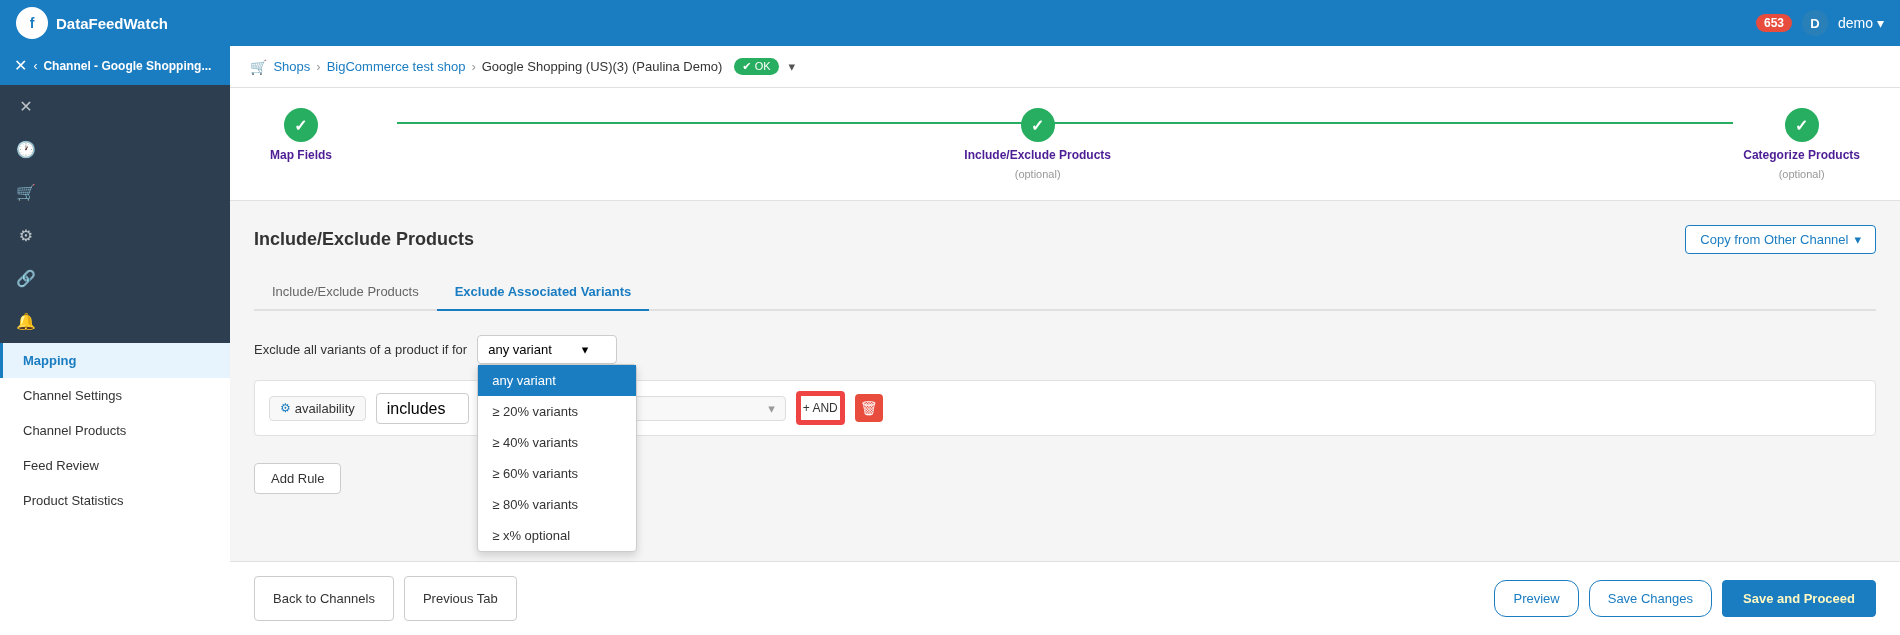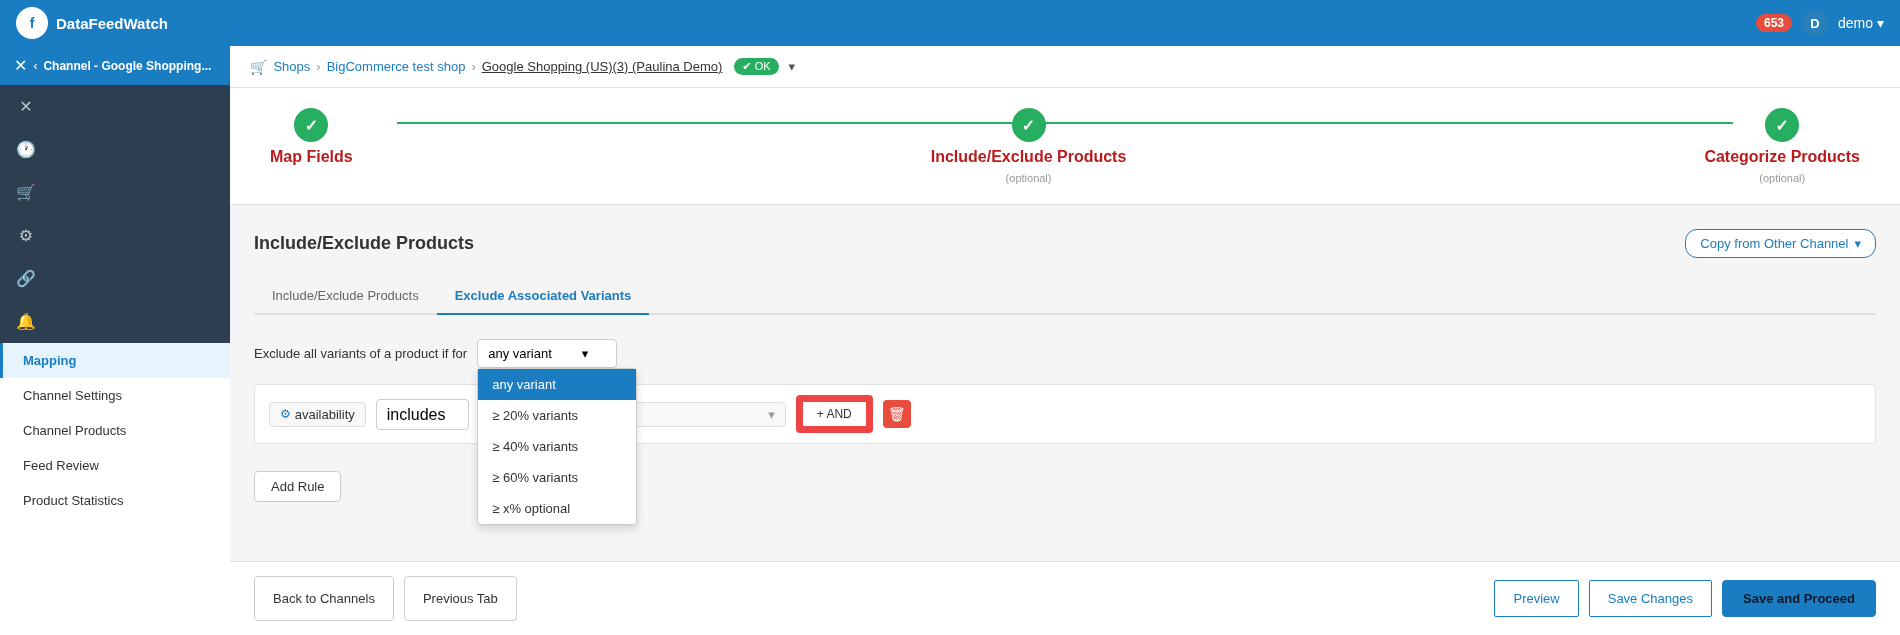--- a/index.html
+++ b/index.html
@@ -77,21 +77,21 @@
     .content { flex: 1; display: flex; flex-direction: column; overflow: auto; }
 
     
     .breadcrumb-bar {
       background: white; padding: 12px 20px;
       display: flex; align-items: center; gap: 6px;
       border-bottom: 1px solid #e0e0e0; font-size: 13px;
     }
     .breadcrumb-item { color: #1a7cc1; cursor: pointer; }
     .breadcrumb-sep { color: #999; }
-    .breadcrumb-current { color: #333; text-decoration: underline; }
+    .breadcrumb-current { color: #333; }
     .status-ok {
       background: #27ae60; color: white; border-radius: 10px;
       padding: 2px 8px; font-size: 11px; margin-left: 6px;
     }
     .status-dropdown { color: #555; cursor: pointer; margin-left: 4px; }
 
     
     .stepper {
       background: white; padding: 20px 40px;
       display: flex; align-items: center; justify-content: center;
@@ -106,35 +106,35 @@
       width: 100%; position: relative; z-index: 1;
     }
     .stepper-step { display: flex; flex-direction: column; align-items: center; gap: 6px; }
     .step-circle {
       width: 34px; height: 34px; border-radius: 50%;
       background: white; border: 2px solid #27ae60;
       display: flex; align-items: center; justify-content: center;
       color: #27ae60; font-size: 16px; font-weight: bold;
     }
     .step-circle.filled { background: #27ae60; color: white; }
-    .step-label { font-size: 16px; color: #b91c1c; font-weight: 600; text-align: center; }
+    .step-label { font-size: 12px; color: #4c1d95; font-weight: 600; text-align: center; }
     .step-sublabel { font-size: 11px; color: #999; text-align: center; }
 
     
     .page-content { padding: 24px 24px; flex: 1; }
 
     
     .section-header {
       display: flex; justify-content: space-between; align-items: center;
       margin-bottom: 20px;
     }
     .section-title { font-size: 18px; font-weight: 600; color: #333; }
     .copy-btn {
       background: white; border: 1px solid #1a7cc1; color: #1a7cc1;
-      padding: 6px 14px; border-radius: 12px; cursor: pointer; font-size: 13px;
+      padding: 6px 14px; border-radius: 4px; cursor: pointer; font-size: 13px;
       display: flex; align-items: center; gap: 6px;
     }
 
     
     .tabs { display: flex; border-bottom: 2px solid #e0e0e0; margin-bottom: 24px; }
     .tab {
       padding: 10px 18px; cursor: pointer; font-size: 13px;
       color: #666; border-bottom: 2px solid transparent; margin-bottom: -2px;
     }
     .tab.active { color: #1a7cc1; border-bottom: 2px solid #1a7cc1; font-weight: 600; }
@@ -169,22 +169,22 @@
     .field-tag {
       display: flex; align-items: center; gap: 4px;
       background: #f8f8f8; border: 1px solid #ddd; border-radius: 4px;
       padding: 4px 10px; font-size: 13px; color: #333;
     }
     .field-icon { color: #1a7cc1; font-size: 12px; }
 
     .condition-select { min-width: 120px; }
 
     .and-btn {
-      background: white; border: 7px solid #ef4444; color: #333;
-      padding: 5px 14px; border-radius: 4px; cursor: pointer; font-size: 12px;
+      background: white; border: 5px solid #ef4444; color: #333;
+      padding: 5px 2px; border-radius: 4px; cursor: pointer; font-size: 12px;
       display: flex; align-items: center; gap: 4px;
     }
     .delete-btn {
       background: #e74c3c; border: none; color: white;
       width: 28px; height: 28px; border-radius: 4px; cursor: pointer;
       display: flex; align-items: center; justify-content: center; font-size: 14px;
     }
 
     .add-rule-btn {
       background: white; border: 1px solid #ccc; color: #333;
@@ -199,24 +199,24 @@
     }
     .footer-left { display: flex; gap: 10px; }
     .footer-right { margin-left: auto; display: flex; gap: 10px; }
 
     .btn-outline {
       background: white; border: 1px solid #ccc; color: #333;
       padding: 14px 18px; border-radius: 4px; cursor: pointer; font-size: 13px;
     }
     .btn-primary {
       background: white; border: 1px solid #1a7cc1; color: #1a7cc1;
-      padding: 10px 18px; border-radius: 2px; cursor: pointer; font-size: 13px;
+      padding: 10px 18px; border-radius: 12px; cursor: pointer; font-size: 13px;
     }
     .btn-blue {
-      background: #1a7cc1; border: 1px solid #1a7cc1; color: #0f172a;
+      background: #1a7cc1; border: 1px solid #1a7cc1; color: #fef9c3;
       padding: 10px 20px; border-radius: 4px; cursor: pointer; font-size: 13px;
       font-weight: 600;
     }
 
     
     .variant-select-container { position: relative; display: inline-block; }
     .variant-select-btn {
       border: 1px solid #ccc; border-radius: 4px; background: white;
       padding: 6px 28px 6px 10px; font-size: 13px; cursor: pointer;
       min-width: 140px; display: flex; align-items: center; justify-content: space-between;
@@ -362,20 +362,23 @@
             <div class="dropdown-option">
               <span>≥ 20% variants</span>
             </div>
             <div class="dropdown-option">
               <span>≥ 40% variants</span>
             </div>
             <div class="dropdown-option">
               <span>≥ 60% variants</span>
             </div>
             <div class="dropdown-option">
+              <span>≥ 80% variants</span>
+            </div>
+            <div class="dropdown-option">
               <span>≥ x% optional</span>
             </div>
           </div>
         </div>
       </div>
 
       
       <div class="rule-row">
         <div class="field-tag">
           <span class="field-icon">⚙</span>

